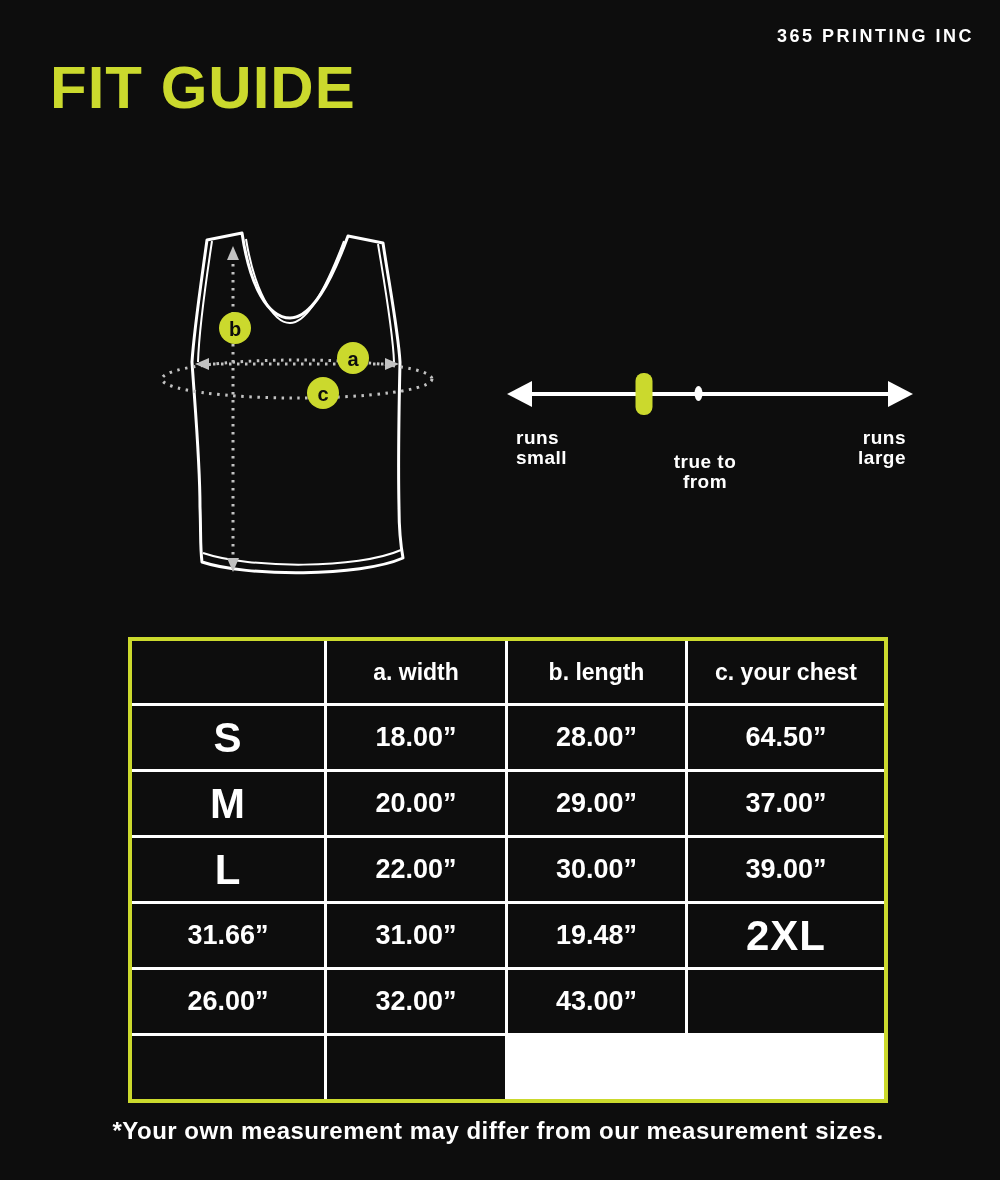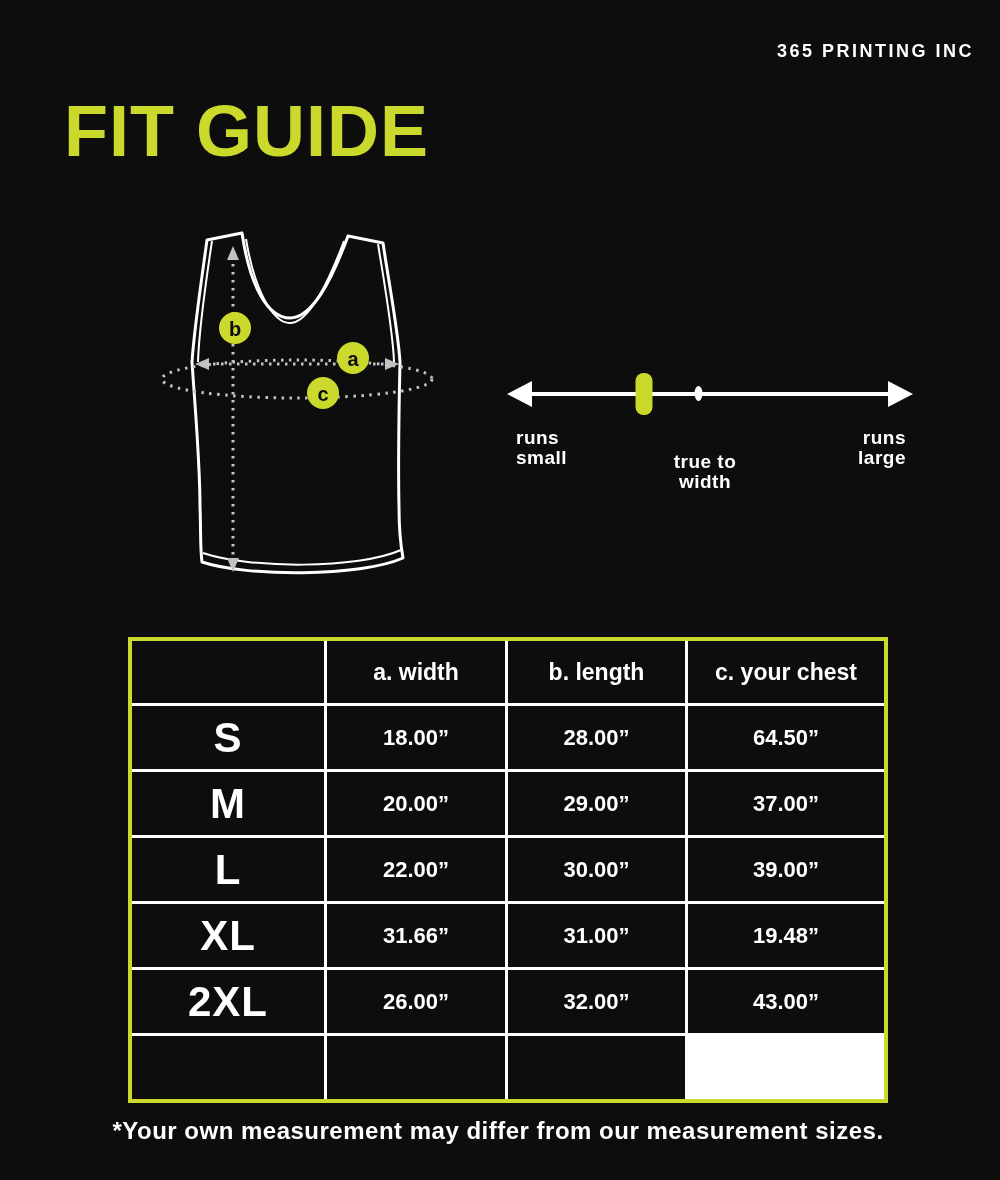--- a/index.html
+++ b/index.html
@@ -5,25 +5,25 @@
   :root { --accent:#cbd92d; --bg:#0d0d0d; --fg:#ffffff; }
   * { margin:0; padding:0; box-sizing:border-box; }
   html,body { background:#000; }
   .page {
     position:relative; width:1000px; height:1180px;
     background:var(--bg); overflow:hidden;
     font-family:"Liberation Sans", sans-serif; font-weight:bold; color:var(--fg);
   }
   .brand {
     position:absolute; top:26px; right:26px;
-    font-size:18px; letter-spacing:2.5px; color:var(--fg);margin-top:15px;
+    font-size:18px; letter-spacing:2.5px; color:var(--fg);
   }
   .title {
-    position:absolute; left:64px; top:58px;
-    font-size:72px; line-height:1; letter-spacing:1px; color:var(--accent);margin-top:37px;
+    position:absolute; left:50px; top:58px;
+    font-size:60px; line-height:1; letter-spacing:1px; color:var(--accent);
   }
   .subtitle {
     position:absolute; left:63px; top:140px; width:376px;
     text-align:right; font-size:30px; letter-spacing:0.5px; color:var(--fg);
   }
   .tank-svg { position:absolute; left:155px; top:222px; }
   .scale-svg { position:absolute; left:505px; top:368px; }
   .scale-label {
     position:absolute; font-size:19px; line-height:20px; letter-spacing:0.5px; color:var(--fg);
   }
@@ -37,21 +37,21 @@
     grid-template-rows:62px 63px 63px 63px 63px 63px 63px;
     gap:3px; background:#ffffff;
     border:4px solid var(--accent);
   }
   .cell {
     background:var(--bg); display:flex; align-items:center; justify-content:center;
     color:var(--fg);
   }
   .cell.head { font-size:23px; }
   .cell.size { font-size:42px; letter-spacing:1px; }
-  .cell.val  { font-size:22px; }
+  .cell.val  { font-size:27px; }
   .footnote {
     position:absolute; left:0; top:1117px; width:996px;
     text-align:center; font-size:24px; letter-spacing:0.5px; color:var(--fg);
   }
 </style>
 </head>
 <body>
 
 <div class="page">
 
@@ -109,21 +109,21 @@
     <rect x="130.5" y="5" width="17" height="42" rx="8" fill="var(--accent)"></rect>
     <ellipse cx="193.5" cy="25.5" rx="4" ry="7.5" fill="#ffffff"></ellipse>
   </svg>
 
   <div class="scale-label left">
     <div>runs</div>
     <div>small</div>
   </div>
   <div class="scale-label center">
     <div>true to</div>
-    <div>width</div>
+    <div>from</div>
   </div>
   <div class="scale-label right">
     <div>runs</div>
     <div>large</div>
   </div>
 
   <div class="size-table">
     <div class="cell head"></div>
     <div class="cell head">a. width</div>
     <div class="cell head">b. length</div>
@@ -137,21 +137,20 @@
     <div class="cell size">M</div>
     <div class="cell val">20.00”</div>
     <div class="cell val">29.00”</div>
     <div class="cell val">37.00”</div>
 
     <div class="cell size">L</div>
     <div class="cell val">22.00”</div>
     <div class="cell val">30.00”</div>
     <div class="cell val">39.00”</div>
 
-    <div class="cell size">XL</div>
     <div class="cell val">31.66”</div>
     <div class="cell val">31.00”</div>
     <div class="cell val">19.48”</div>
 
     <div class="cell size">2XL</div>
     <div class="cell val">26.00”</div>
     <div class="cell val">32.00”</div>
     <div class="cell val">43.00”</div>
 
     <div class="cell val"></div>

